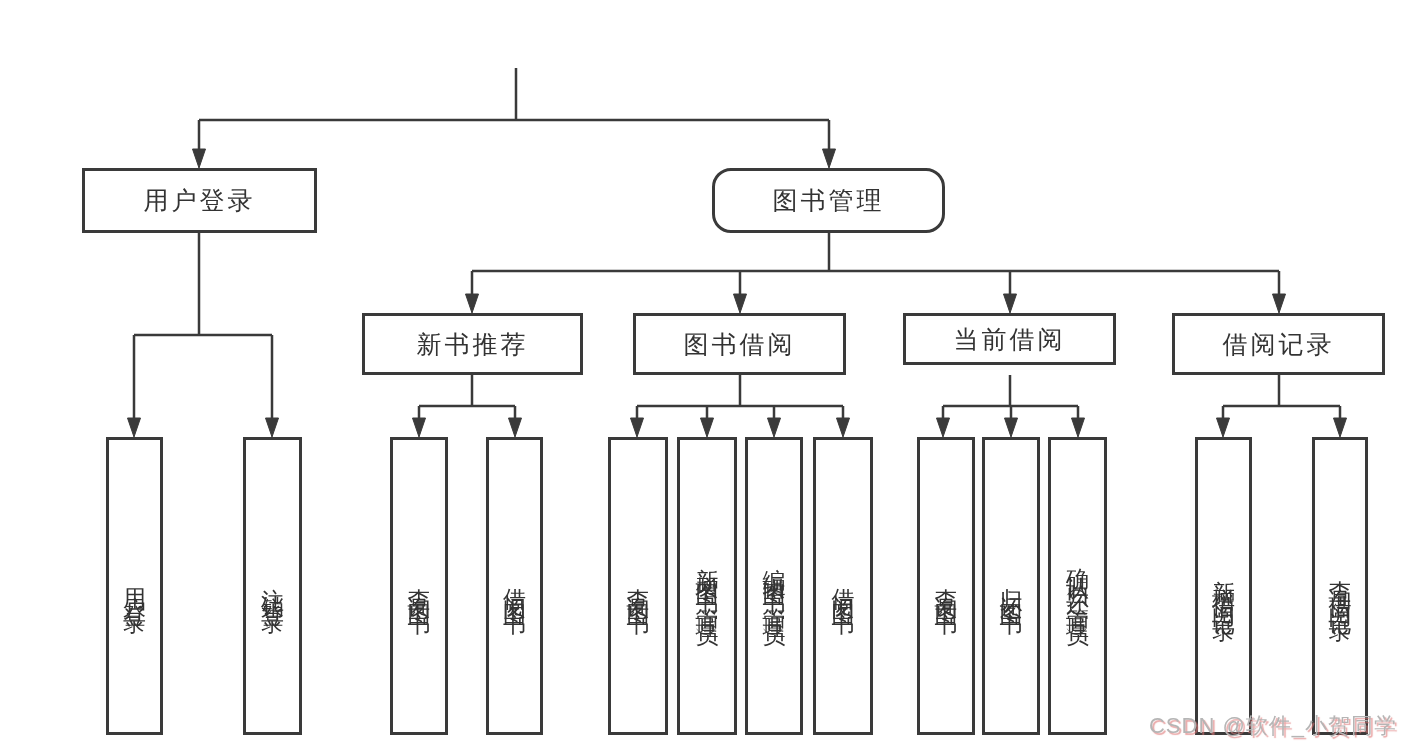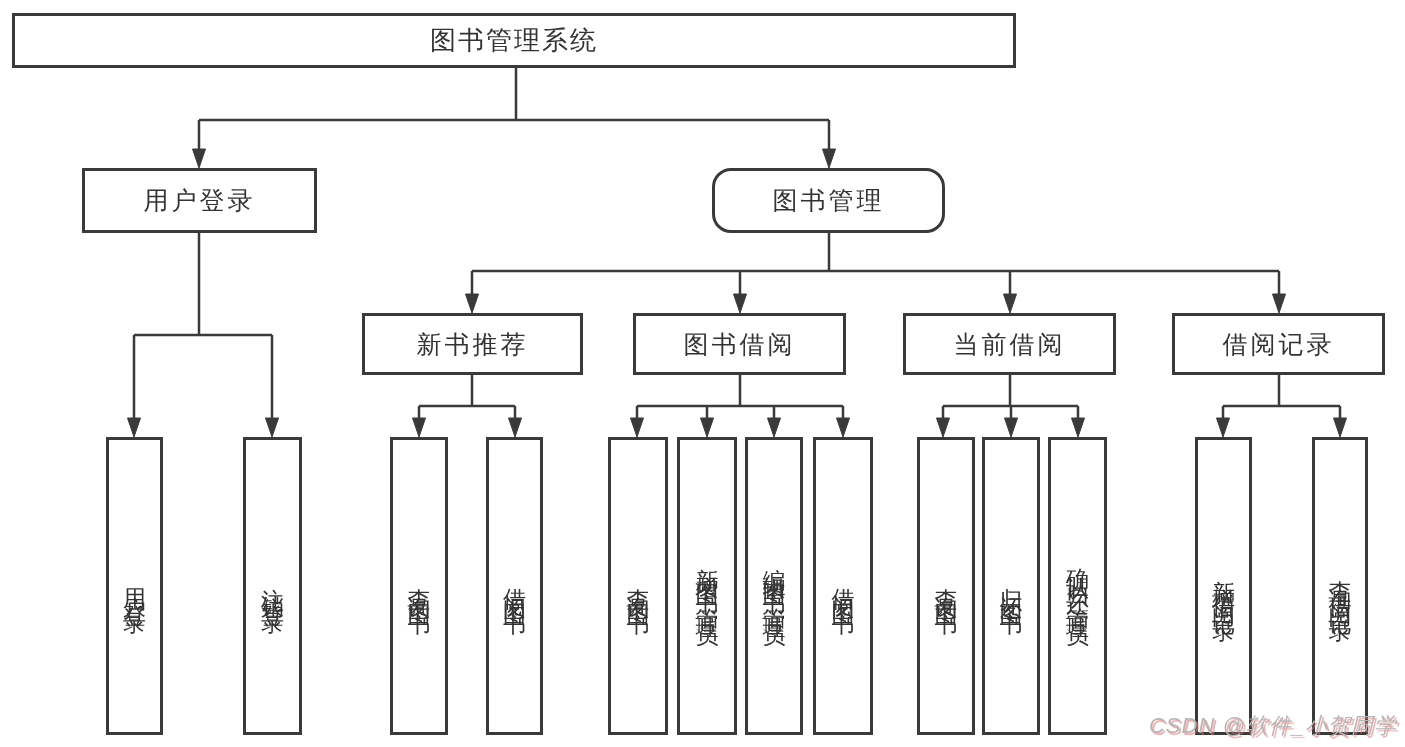--- a/index.html
+++ b/index.html
@@ -58,21 +58,20 @@
   .watermark {
     position: absolute;
     right: 8px;
     bottom: 6px;
     font-size: 22px;
     letter-spacing: 1px;
     color: #b5b5b5;
     text-shadow: 2px 2px 1px rgba(222, 120, 120, 0.65);
     z-index: 5;
     white-space: nowrap;
-    font-style: italic;
   }
 </style>
 </head>
 <body>
 
 <div class="stage">
 
   <svg class="connectors" viewBox="0 0 1405 747" xmlns="http://www.w3.org/2000/svg">
     <path class="ln" d="
       M516 68 V120 M199 120 H829 M199 120 V151 M829 120 V151
@@ -97,38 +96,35 @@
       M700.5 418 L713.5 418 L707 437 Z
       M767.5 418 L780.5 418 L774 437 Z
       M836.5 418 L849.5 418 L843 437 Z
       M936.5 418 L949.5 418 L943 437 Z
       M1004.5 418 L1017.5 418 L1011 437 Z
       M1071.5 418 L1084.5 418 L1078 437 Z
       M1216.5 418 L1229.5 418 L1223 437 Z
       M1333.5 418 L1346.5 418 L1340 437 Z"></path>
   </svg>
 
-  <div class="node h root" style="left:12px; top:13px; width:1004px; height:55px;">
-    <span>图书管理系统</span>
-  </div>
 
   <div class="node h" style="left:82px; top:168px; width:235px; height:65px;">
     <span>用户登录</span>
   </div>
   <div class="node h" style="left:712px; top:168px; width:233px; height:65px;border-radius:19px;">
     <span>图书管理</span>
   </div>
 
   <div class="node h" style="left:362px; top:313px; width:221px; height:62px;">
     <span>新书推荐</span>
   </div>
   <div class="node h" style="left:633px; top:313px; width:213px; height:62px;">
     <span>图书借阅</span>
   </div>
-  <div class="node h" style="left:903px; top:313px; width:213px; height:62px;">
+  <div class="node h" style="left:903px; top:313px; width:213px; height:52px;">
     <span>当前借阅</span>
   </div>
   <div class="node h" style="left:1172px; top:313px; width:213px; height:62px;">
     <span>借阅记录</span>
   </div>
 
   <div class="node v" style="left:106px; top:437px; width:57px; height:298px;">
     <span class="vt">用户登录</span>
   </div>
   <div class="node v" style="left:243px; top:437px; width:59px; height:298px;">

